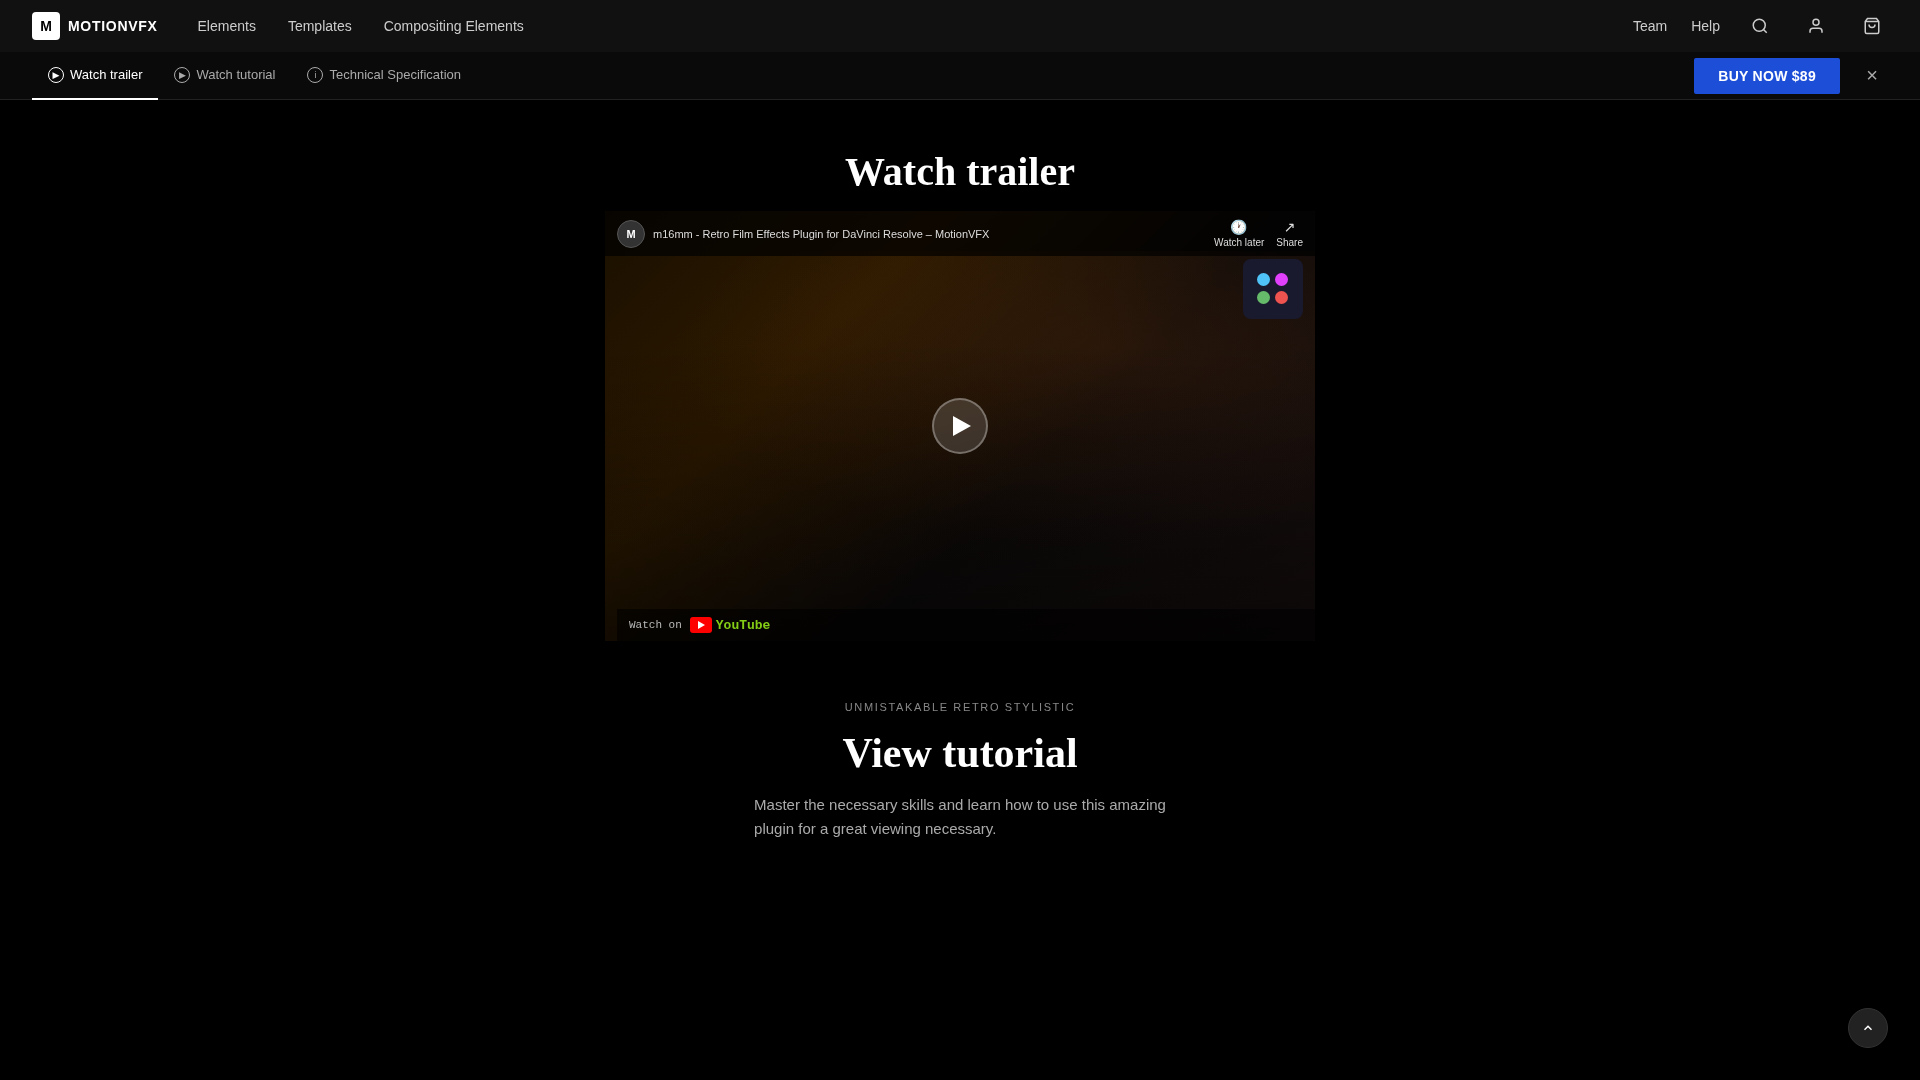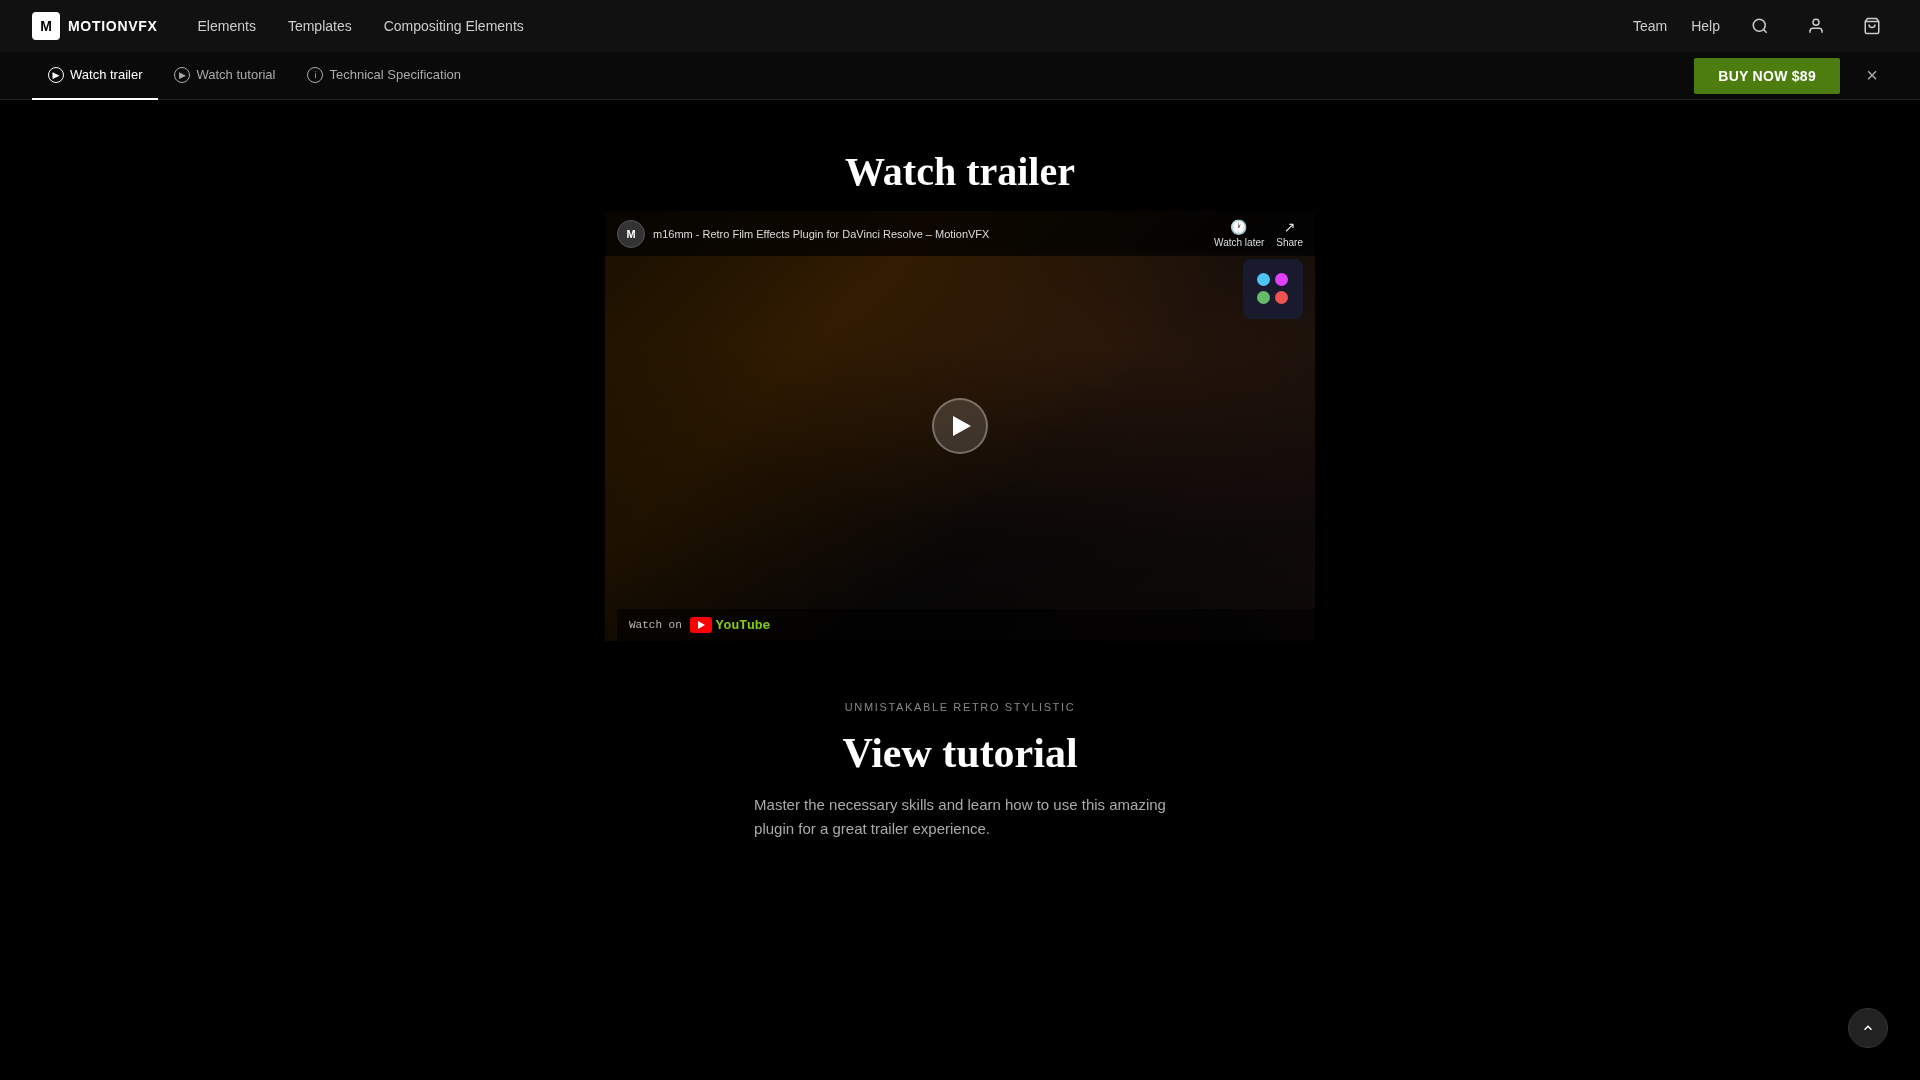--- a/index.html
+++ b/index.html
@@ -119,21 +119,21 @@
       height: 16px;
       border-radius: 50%;
       border: 1px solid currentColor;
       display: flex;
       align-items: center;
       justify-content: center;
       font-size: 9px;
       flex-shrink: 0;
     }
     .buy-btn {
-      background: #4d7c0f;
+      background: #1d4ed8;
       color: #fff;
       border: none;
       padding: 10px 24px;
       font-size: 14px;
       font-weight: 600;
       cursor: pointer;
       border-radius: 2px;
       letter-spacing: 0.02em;
     }
     .close-btn {
@@ -548,21 +548,21 @@
         <span class="youtube-logo-text">YouTube</span>
       </div>
     </div>
   </div>
 
   <div class="lower-section">
     <p class="section-tag">UNMISTAKABLE RETRO STYLISTIC</p>
     <h2 class="section-heading">View tutorial</h2>
     <p class="section-desc">
       <span>Master the necessary skills and learn how to use this amazing</span><br>
-      <span>plugin for a great trailer experience.</span>
+      <span>plugin for a great viewing necessary.</span>
     </p>
   </div>
 
 </div>
 
 <button class="scroll-top-btn">
   <svg width="14" height="14" viewBox="0 0 24 24" fill="none" stroke="currentColor" stroke-width="2.5">
     <polyline points="18 15 12 9 6 15"></polyline>
   </svg>
 </button>

